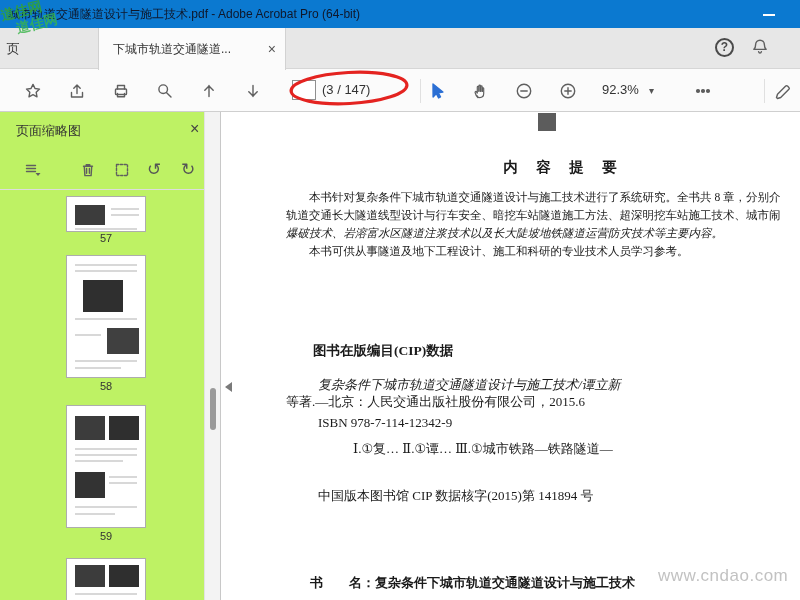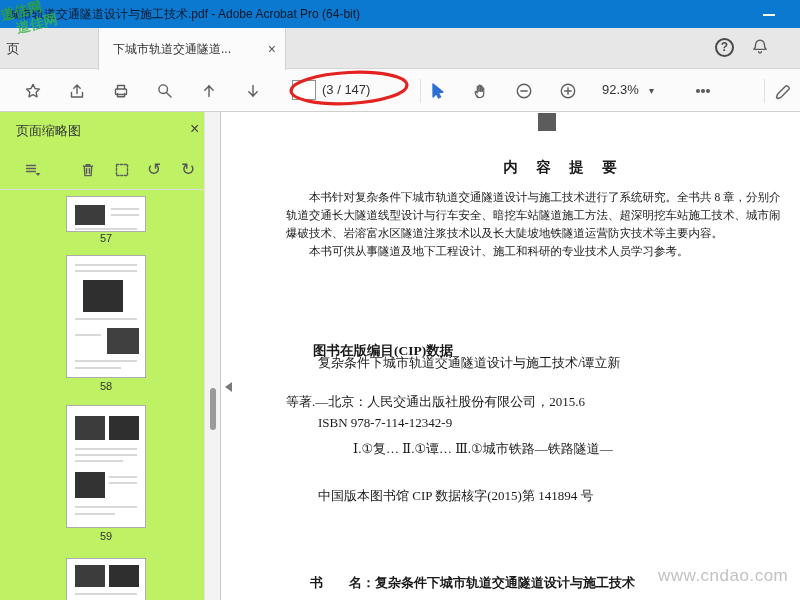--- a/index.html
+++ b/index.html
@@ -54,23 +54,23 @@
   .ptrack{position:absolute;left:204px;top:0;width:16px;height:100%;background:#f3f3f3;border-left:1px solid #e2e2e2;box-sizing:border-box;cursor:pointer;}
   .pthumb{position:absolute;left:5px;top:276px;width:6px;height:42px;background:#9a9a9a;border-radius:3px;cursor:grab;}
   .collapse{position:absolute;left:221px;top:370px;width:15px;height:34px;z-index:5;display:flex;align-items:center;justify-content:center;cursor:pointer;}
   .collapse .tri{width:0;height:0;border-top:5px solid transparent;border-bottom:5px solid transparent;border-right:7px solid #7a7a7a;}
 
   
   .docpane{position:absolute;left:221px;top:112px;width:579px;height:488px;background:#fff;overflow:hidden;}
   .page{position:absolute;left:0;top:0;width:690px;height:100%;font-family:"Liberation Serif","DejaVu Serif",serif;color:#1a1a1a;}
   .line{position:absolute;white-space:nowrap;font-size:11.5px;}
   .hd{position:absolute;left:0;top:46px;width:680px;text-align:center;font-size:14.5px;font-weight:bold;letter-spacing:2px;white-space:nowrap;}
-  .p0{left:88px;top:78px;}  .p1l{left:65px;top:96px;}  .p2l{left:65px;top:114px;}  .p3l{left:88px;top:132px;}
+  .p0{left:88px;top:78px;}  .p1l{left:65px;top:96px;}  .p2l{left:65px;top:114px;font-style:italic;}  .p3l{left:88px;top:132px;}
   .ciph{left:92px;top:230px;font-size:13.5px;font-weight:bold;}
-  .c0{left:97px;top:242px;font-size:13px;}
+  .c0{left:97px;top:264px;font-size:13px;font-style:italic;}
   .c1{left:65px;top:281px;font-size:13px;}
   .c2{left:97px;top:303px;font-size:13px;}
   .c3{left:110px;top:328px;font-size:13px;margin-left:22px;}
   .c4{left:65px;top:350px;font-size:13px;}
   .c5{left:97px;top:375px;font-size:13px;}
   .foot{left:89px;top:462px;font-size:13px;font-weight:bold;}
   .darksq{position:absolute;left:317px;top:1px;width:18px;height:18px;background:#5c5c5c;}
   .wm-bottom{position:absolute;left:658px;top:566px;font-size:17px;color:#c2c2c2;letter-spacing:.5px;z-index:20;pointer-events:none;}
 </style>
 </head>

